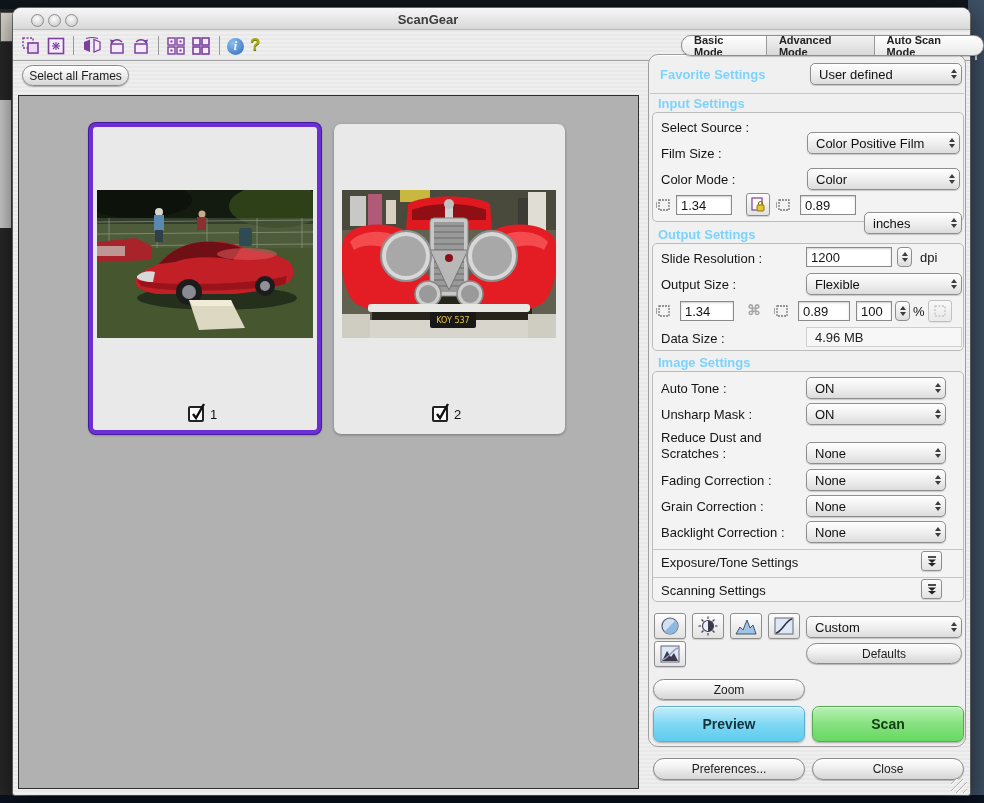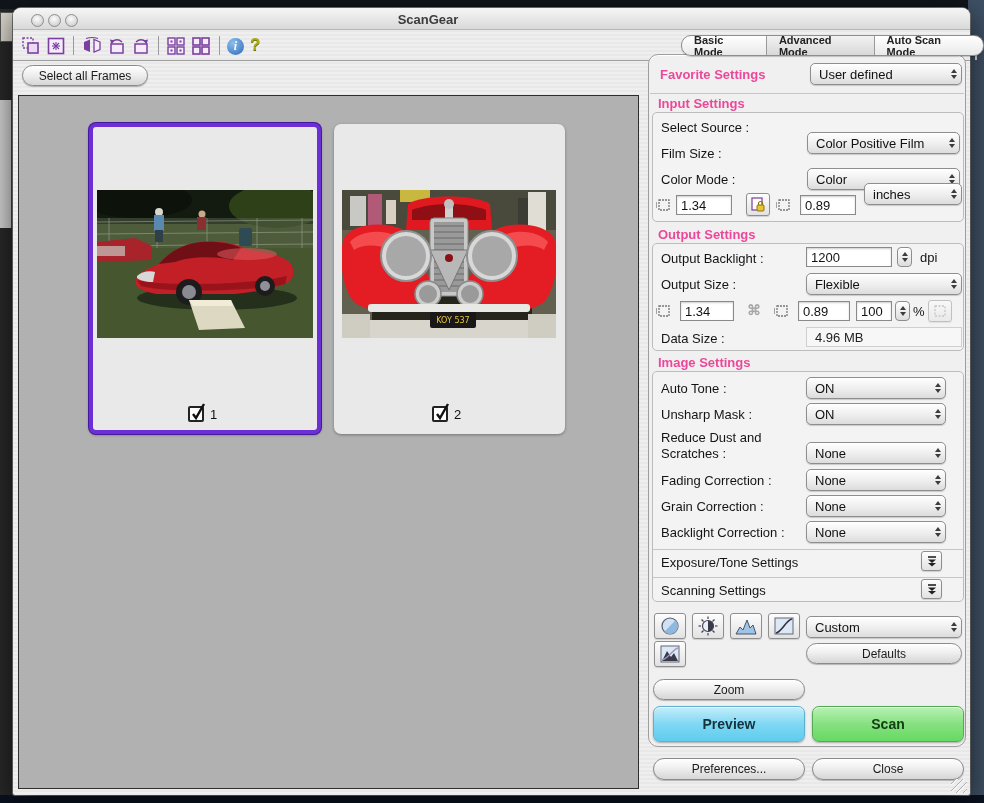--- a/index.html
+++ b/index.html
@@ -52,21 +52,21 @@
     border:1px solid #9e9e9e; border-radius:10px; background:#f0f0f0;
     box-shadow:inset 0 1px 0 #fff; }
   .tabs { position:absolute; left:681px; top:35px; height:21px; display:flex;
     border:1px solid #8e8e8e; border-radius:10px; overflow:hidden;
     background:linear-gradient(#ffffff,#e9e9e9); box-shadow:0 1px 1px rgba(0,0,0,.2); }
   .tab { padding:0 12px; font-size:11px; font-weight:600; color:#222; display:flex; align-items:center; }
   .tab + .tab { border-left:1px solid #9a9a9a; }
   .tab.active { background:linear-gradient(#f2f2f2,#d8d8d8); }
 
   .lbl { position:absolute; font-size:13px; color:#141414; white-space:nowrap; }
-  .hdr { position:absolute; font-size:13px; font-weight:bold; color:#ec4899; white-space:nowrap; }
+  .hdr { position:absolute; font-size:13px; font-weight:bold; color:#7dd3fc; white-space:nowrap; }
   .hline { position:absolute; height:1px; background:#c6c6c6; }
   .gbox { position:absolute; border:1px solid #bcbcbc; border-radius:5px; background:rgba(255,255,255,.22); }
 
   .popup { position:absolute; height:22px; border:1px solid #8e8e8e; border-radius:5px;
     background:linear-gradient(#ffffff,#ececec 60%,#dcdcdc); font-size:13px; color:#111;
     display:flex; align-items:center; padding-left:8px; box-shadow:inset 0 1px 0 #fff,0 1px 1px rgba(0,0,0,.18); }
   .popup.disabled { color:#9b9b9b; border-color:#c2c2c2; background:#f3f3f3; box-shadow:none; }
   .popup .arrows { position:absolute; right:4px; top:50%; transform:translateY(-50%);
     display:flex; flex-direction:column; gap:2px; }
   .popup .arrows i, .stepper i { display:block; width:0; height:0;
@@ -172,21 +172,21 @@
     </g>
   </svg>
   <div class="tb-sep" style="left:219px"></div>
   <div class="tb-icon" style="left:227px;width:17px;height:17px;top:38px;border-radius:50%;
        background:radial-gradient(circle at 6px 5px,#8cc0f0,#2d66b4);display:flex;align-items:center;justify-content:center;
        color:#fff;font-size:12px;font-weight:bold;font-family:'Liberation Serif',serif;font-style:italic">i</div>
   <div class="tb-icon" style="left:250px;top:35px;width:16px;color:#a8ac10;font-size:17px;font-weight:bold;
        text-shadow:0 1px 0 #6a6e00">?</div>
   <div class="tb-line"></div>
 
-  <div class="pill" style="left:22px;top:65px;width:126px">Select all Frames</div>
+  <div class="pill" style="left:22px;top:65px;width:107px">Select all Frames</div>
 
   <div class="preview-area"></div>
 
   <div class="thumb-card selected" style="left:89px;top:123px;width:232px;height:311px"></div>
   <svg class="photo" style="left:97px;top:190px" width="216" height="148" viewBox="0 0 216 148">
     <rect width="216" height="148" fill="#46562f"></rect>
     <rect width="216" height="34" fill="#131a10"></rect>
     <ellipse cx="180" cy="16" rx="48" ry="22" fill="#2e4018"></ellipse>
     <ellipse cx="40" cy="10" rx="55" ry="18" fill="#0d120b"></ellipse>
     <rect y="28" width="216" height="30" fill="#55624a" opacity="0.5"></rect>
@@ -324,31 +324,31 @@
       <rect x="2" y="1" width="10" height="12" fill="#fff" stroke="#7b3fa0" stroke-width="1.2"></rect>
       <rect x="7" y="8" width="7" height="6" rx="1" fill="#e8c630" stroke="#8a7410"></rect>
       <path d="M8.5,8 V6.5 a2,2 0 0 1 4,0 V8" fill="none" stroke="#8a7410" stroke-width="1.2"></path>
     </svg>
   </div>
   <svg style="position:absolute;left:776px;top:199px" width="14" height="12" viewBox="0 0 14 12">
     <rect x="3" y="1" width="10" height="10" fill="none" stroke="#777" stroke-width="1.3" stroke-dasharray="2 1"></rect>
     <line x1="0" y1="3" x2="0" y2="9" stroke="#777" stroke-width="1.3"></line>
   </svg>
   <input class="num" style="left: 800px; top: 195px; width: 56px;" value="0.89">
-  <div class="popup" style="left:864px;top:183px;width:98px">
+  <div class="popup" style="left:864px;top:212px;width:98px">
     <span>inches</span>
     <span class="arrows">
         <i class="arr-up"></i>
         <i class="arr-dn"></i>
       </span>
   </div>
 
   <div class="hdr" style="left:658px;top:227px">Output Settings</div>
   <div class="gbox" style="left:652px;top:243px;width:312px;height:108px"></div>
-  <div class="lbl" style="left:661px;top:251px">Output Backlight :</div>
+  <div class="lbl" style="left:661px;top:251px">Slide Resolution :</div>
   <input class="num" style="left: 806px; top: 247px; width: 86px;" value="1200">
   <div class="stepper" style="left:897px;top:247px">
       <i class="arr-up"></i>
       <i class="arr-dn"></i>
     </div>
   <div class="lbl" style="left:920px;top:250px">dpi</div>
   <div class="lbl" style="left:661px;top:277px">Output Size :</div>
   <div class="popup" style="left:806px;top:273px;width:156px">
     <span>Flexible</span>
     <span class="arrows">

